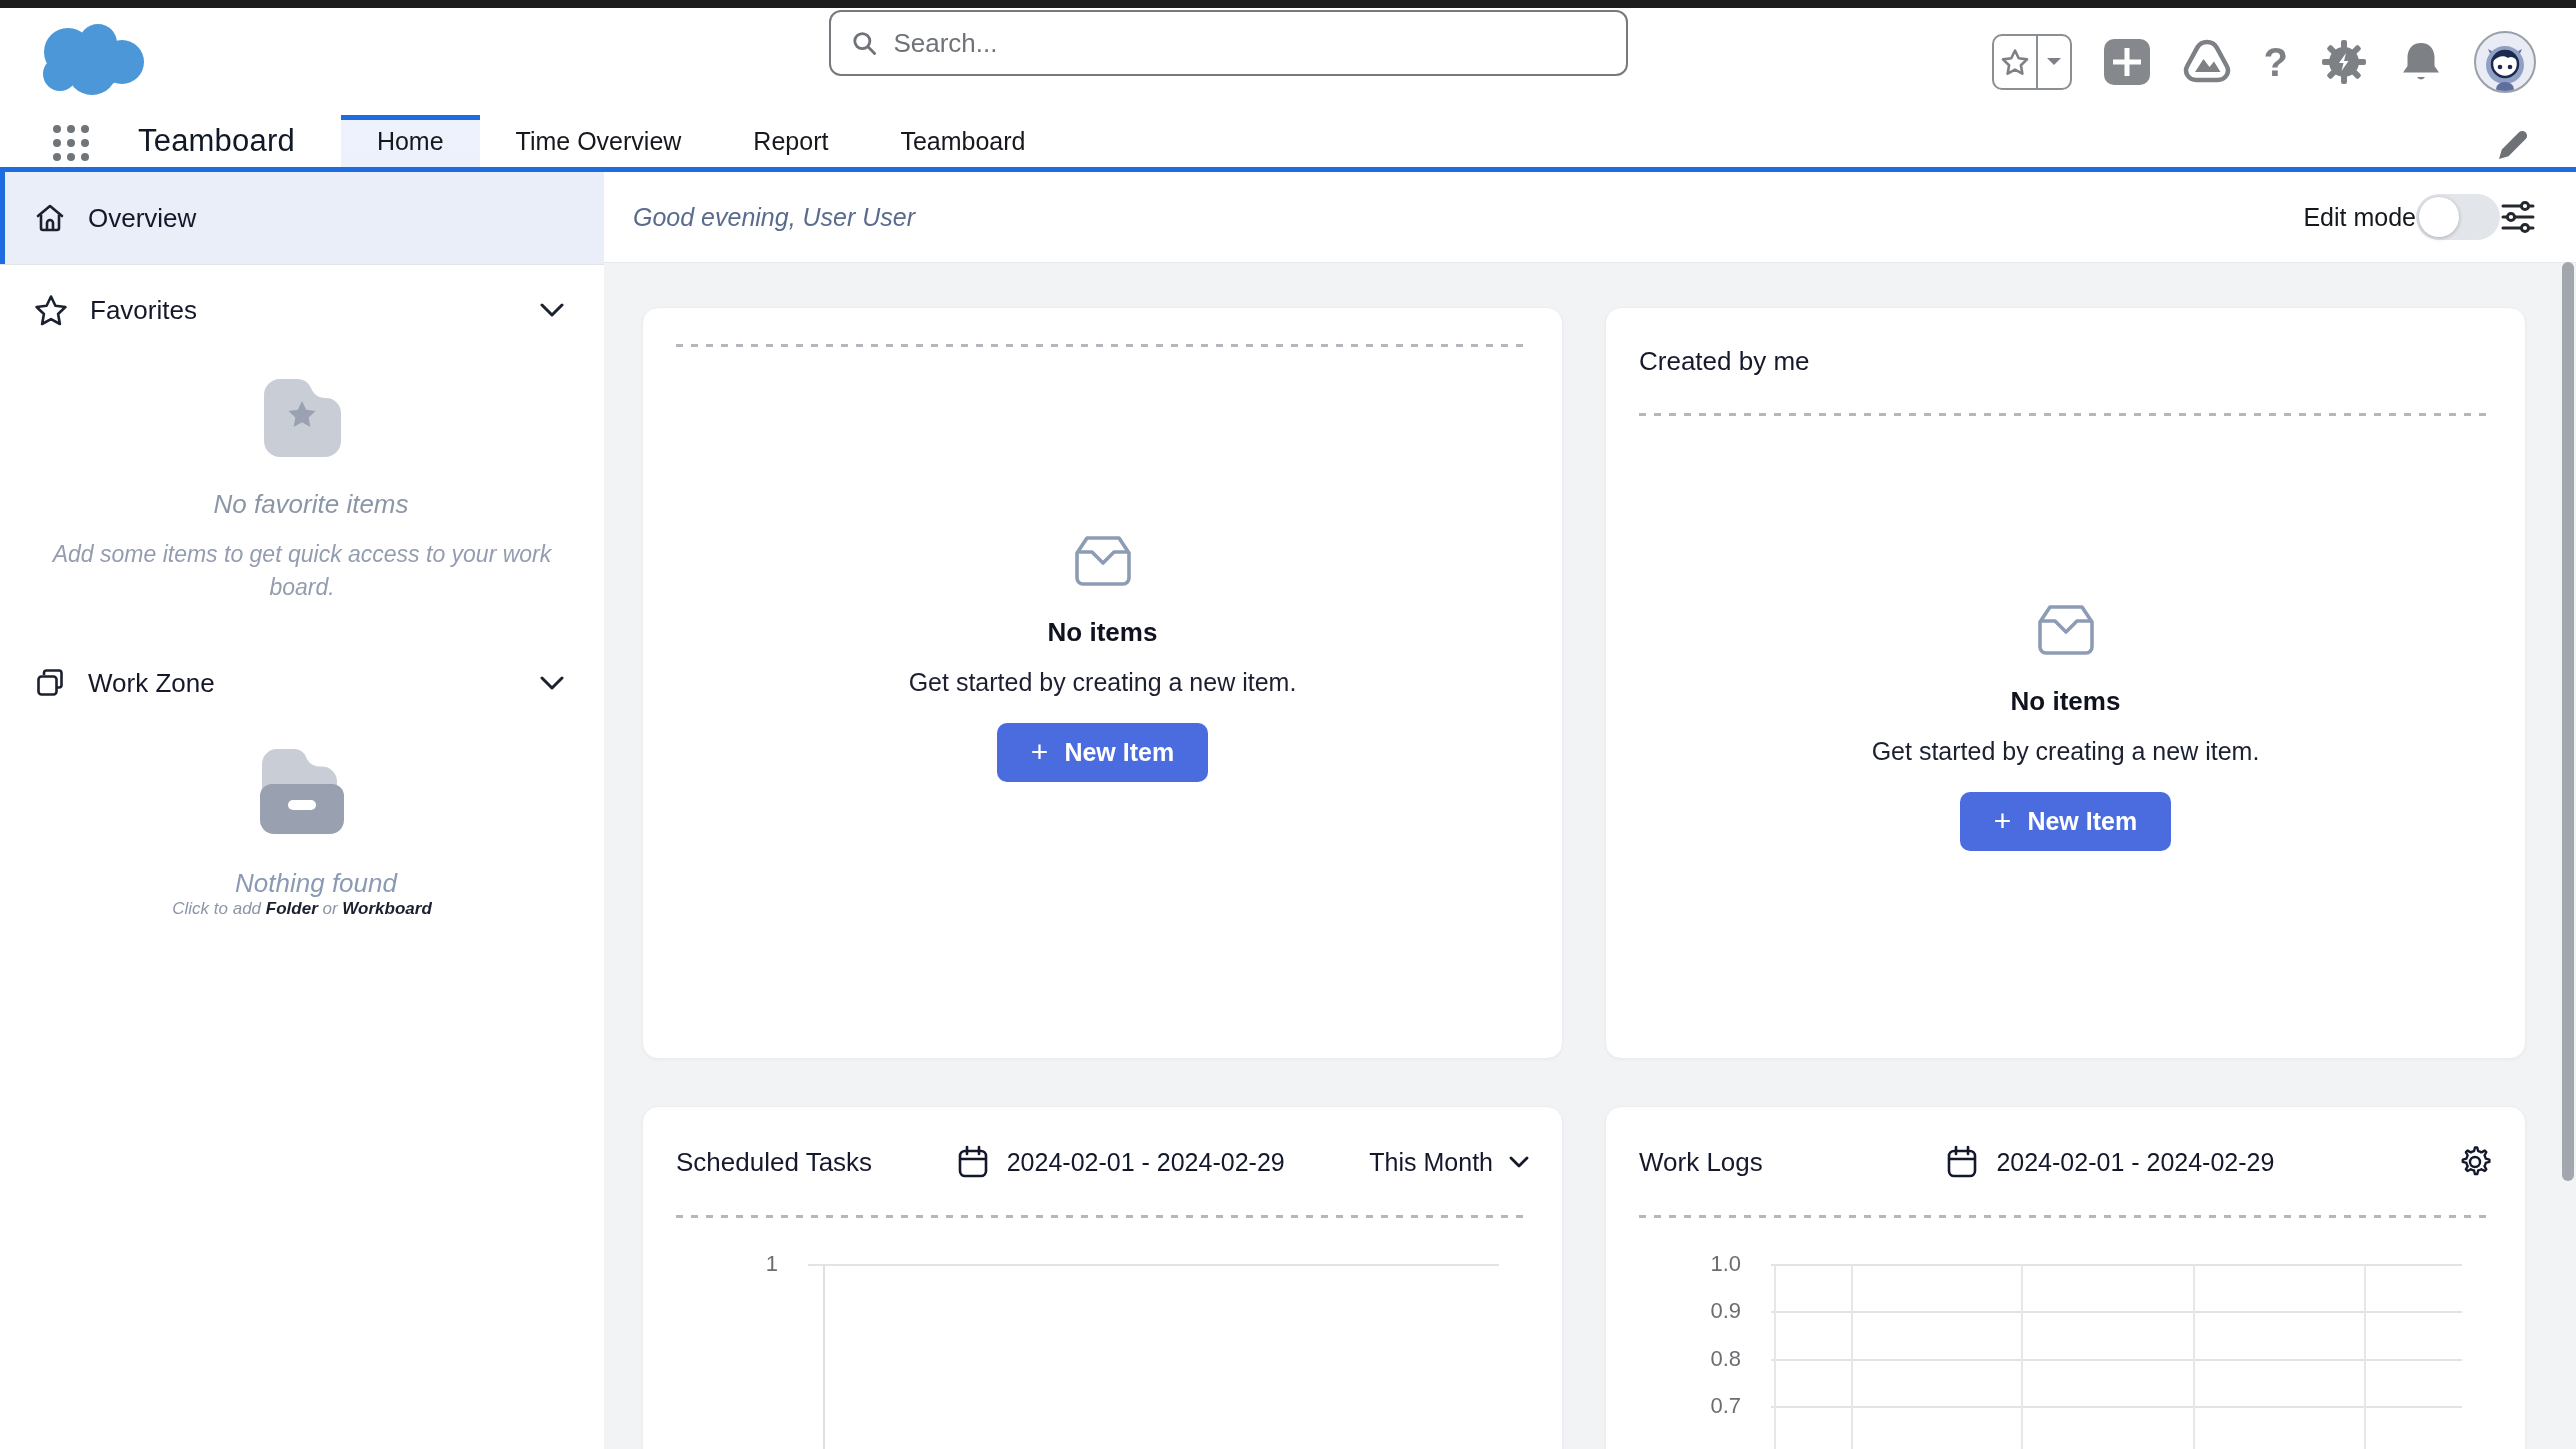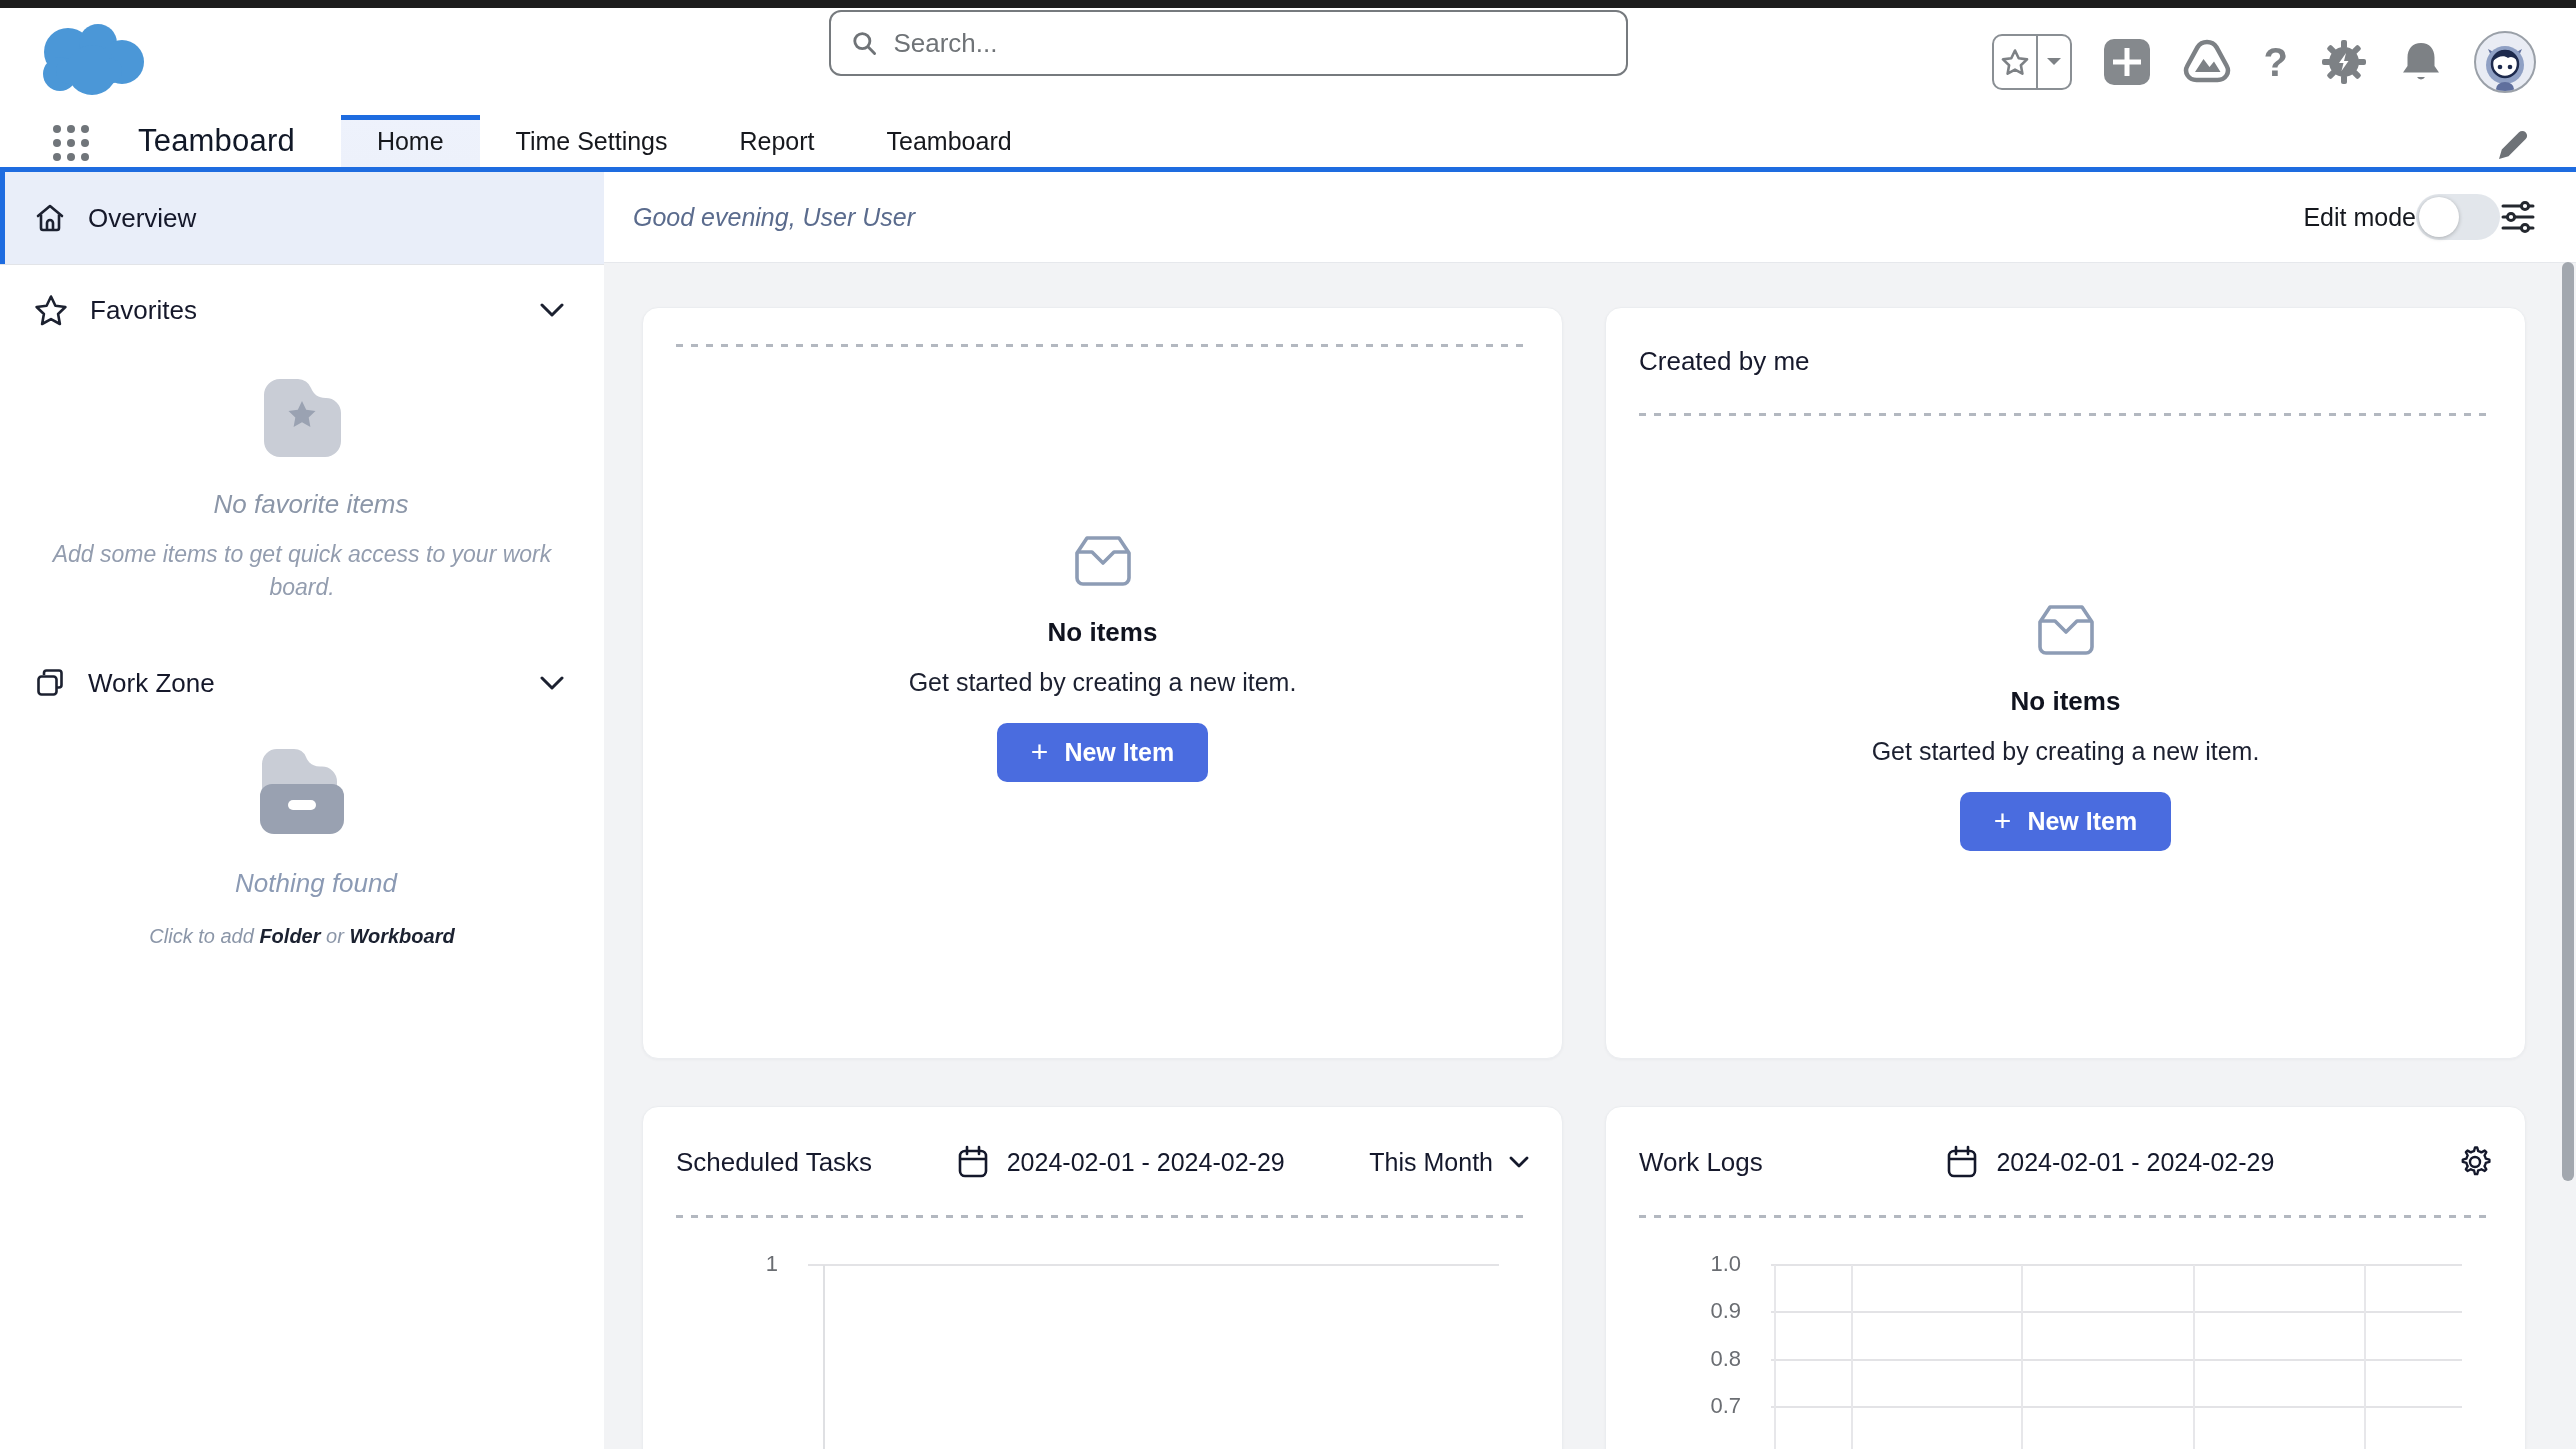--- a/index.html
+++ b/index.html
@@ -44,21 +44,21 @@
   
   .side-row { height:92px; display:flex; align-items:center; padding-left:34px; gap:22px; font-size:26px; cursor:pointer; }
   .side-row.active { background:#e9eef9; box-shadow:inset 5px 0 0 #1e6ce0; }
   .side-divider { height:1px; background:#e2e4e8; }
   .side-head { height:70px; margin-top:10px; display:flex; align-items:center; padding:0 40px 0 34px; gap:22px; font-size:26px; cursor:pointer; }
   .side-head .spacer { flex:1; }
   .empty-block { text-align:center; }
   .muted-title { font-style:italic; font-size:26px; color:#8b96a8; }
   .muted-cap { font-style:italic; font-size:23px; color:#939daf; line-height:33px; width:529px; margin:0 auto; }
   .nf { color:#8b9ab4; }
-  .addline { font-style:italic; font-size:20px; color:#8b96a8; margin-top:26px; }
+  .addline { font-style:italic; font-size:17px; color:#8b96a8; }
   .addline b { color:#1b2130; cursor:pointer; }
 
   
   .greetbar { height:91px; background:#fff; display:flex; align-items:center; padding:0 40px 0 29px; border-bottom:1px solid #e6e8ec; }
   .greeting { font-style:italic; font-size:25px; color:#5a6b8d; }
   .greetbar .right { margin-left:auto; display:flex; align-items:center; }
   .editlabel { font-size:25px; color:#15181e; }
   .toggle { width:84px; height:46px; background:#e2e6eb; border-radius:23px; position:relative; cursor:pointer; }
   .toggle .knob { position:absolute; left:3px; top:3px; width:40px; height:40px; background:#fff; border-radius:50%;
     box-shadow:0 1px 4px rgba(0,0,0,.25); }
@@ -188,21 +188,21 @@
       <i></i>
       <i></i>
       <i></i>
       <i></i>
       <i></i>
       <i></i>
   </div>
   <div class="appname">Teamboard</div>
   <div class="tabs">
       <div class="tab active">Home</div>
-      <div class="tab">Time Settings</div>
+      <div class="tab">Time Overview</div>
       <div class="tab">Report</div>
       <div class="tab">Teamboard</div>
     </div>
   <div class="pencil">
     <svg width="40" height="40" viewBox="0 0 40 40">
       <path d="M6 34 l2.8-9.5 L26 7.3 a4.6 4.6 0 0 1 6.6 0 l0.1 0.1 a4.6 4.6 0 0 1 0 6.6 L15.5 31.2 z" fill="#6e7277"></path>
     </svg>
   </div>
 </div>
 

